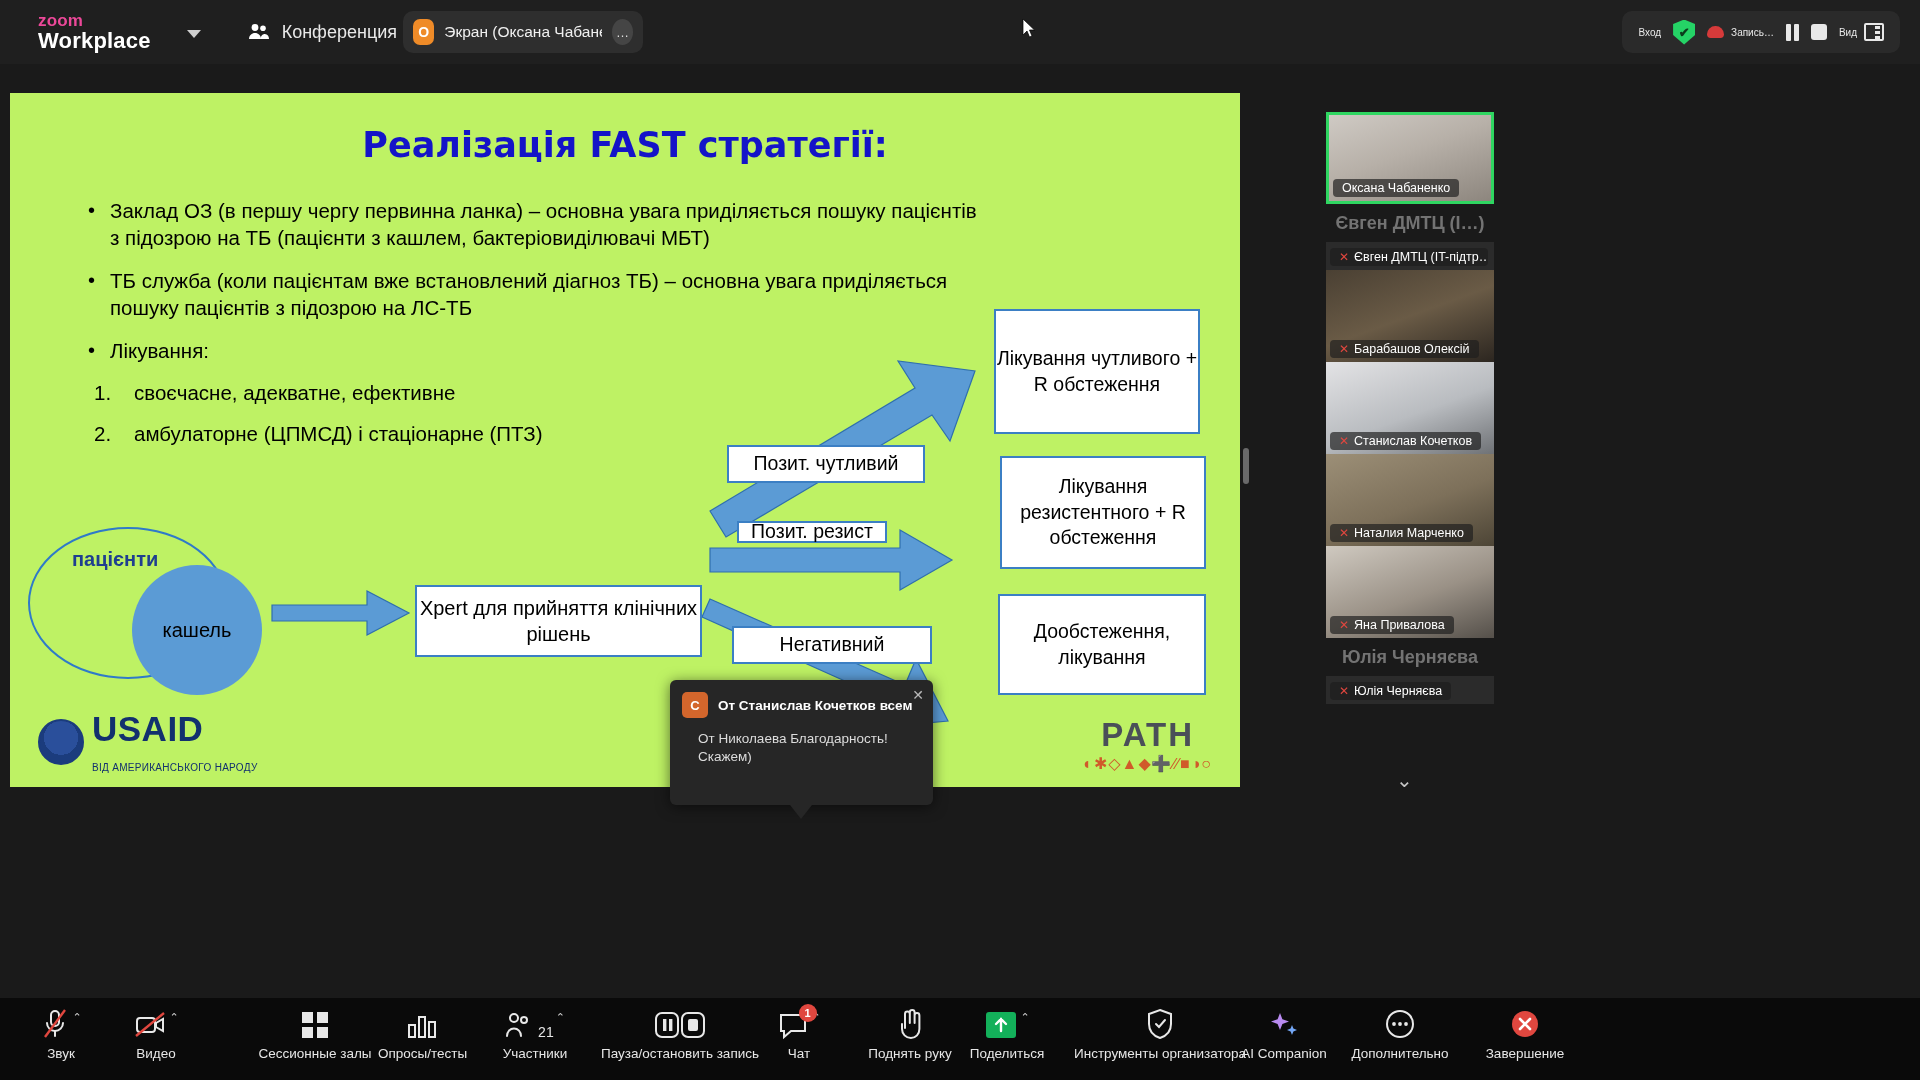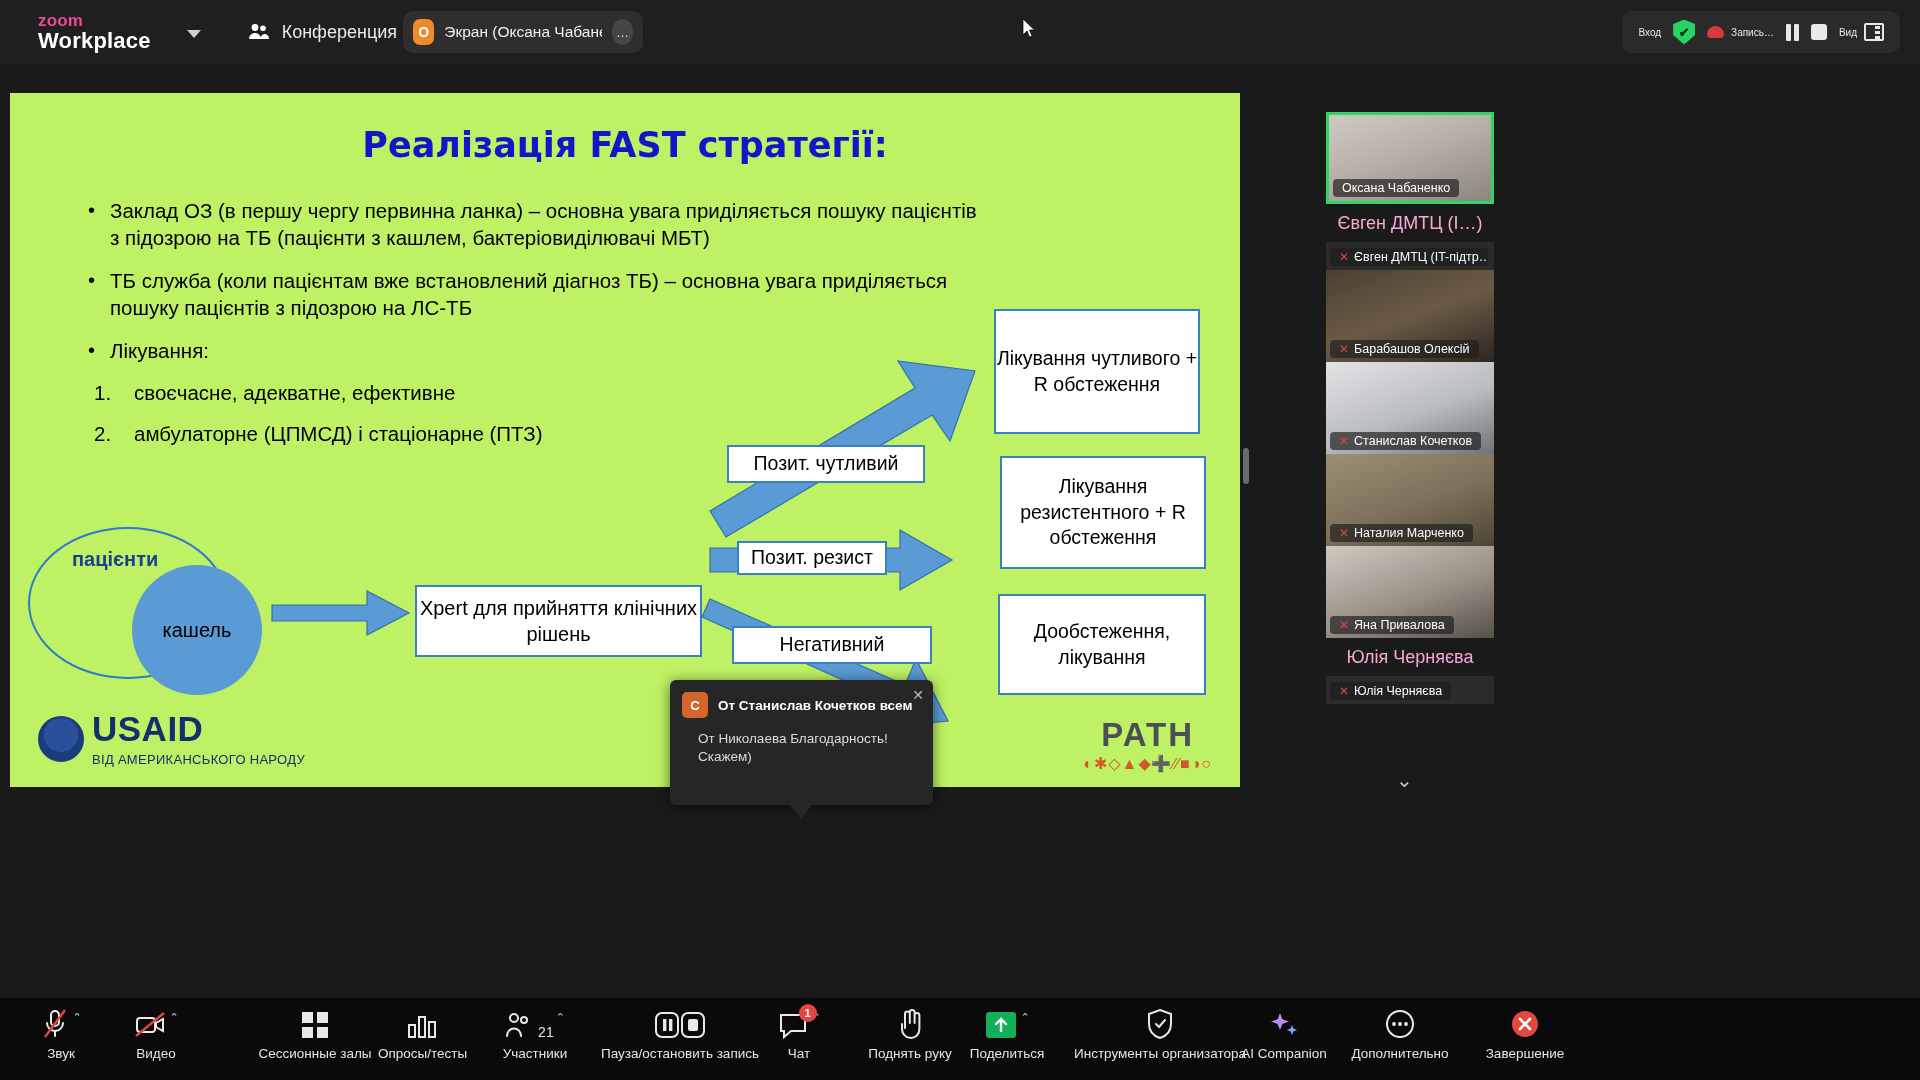--- a/index.html
+++ b/index.html
@@ -96,36 +96,36 @@
   }
 
   .dbox {
     position:absolute; border:2px solid #3b7fc4; background:#fff;
     display:flex; align-items:center; justify-content:center;
     text-align:center; font-size:19.5px; color:#000; line-height:1.32;
     font-family:"Liberation Sans", sans-serif;
   }
   #box-xpert   { left:405px; top:492px; width:287px; height:72px; font-size:20px;}
   #box-pos-sens{ left:717px; top:352px; width:198px; height:38px; }
-  #box-pos-res { left:727px; top:448px; width:150px; height:34px; }
+  #box-pos-res { left:727px; top:428px; width:150px; height:22px; }
   #box-negative{ left:722px; top:533px; width:200px; height:38px; }
   #box-treat-sens { left:984px; top:216px; width:206px; height:125px; }
   #box-treat-res  { left:990px; top:363px; width:206px; height:113px; }
   #box-followup   { left:988px; top:501px; width:208px; height:101px; }
 
   svg.arrows { position:absolute; left:0; top:0; width:1230px; height:694px; pointer-events:none;}
 
   #usaid { position:absolute; left:28px; top:618px; display:flex; align-items:center; gap:8px;}
   #usaid .seal {
     width:46px;height:46px;border-radius:50%;
     background:radial-gradient(circle at 50% 40%, #2a4f9b 0 52%, #1b3c7d 52% 100%);
     border:2px solid #1b3c7d;
   }
   #usaid .wordmark { font-size:35px;font-weight:700;color:#12306e;letter-spacing:.5px;line-height:1;}
-  #usaid .sub { font-size:13px;color:#12306e;letter-spacing:.3px;margin-top:6px;}
+  #usaid .sub { font-size:10px;color:#12306e;letter-spacing:.3px;margin-top:16px;}
   #path-logo { position:absolute; right:28px; top:625px; text-align:center;}
   #path-logo .pw { font-size:33px;font-weight:700;color:#4a4f58;letter-spacing:2px;line-height:1;}
   #path-logo .pg { font-size:16px;color:#d05a2a;letter-spacing:1px;margin-top:3px;}
 
   #slide-scrollbar {
     position:absolute; left:1243px; top:448px; width:6px; height:36px;
     background:#6a6a6a; border-radius:3px;
   }
 
   
@@ -154,21 +154,21 @@
   .tile .vid { width:100%; height:100%; display:block; }
   .name-tag {
     position:absolute; left:4px; bottom:4px;
     background:rgba(30,30,30,.68); border-radius:4px;
     padding:2px 9px; font-size:12.5px; color:#fff;
     display:flex; align-items:center; gap:5px; max-width:158px;
     white-space:nowrap; overflow:hidden;
   }
   .mute-ico { color:#e0473f; font-size:12px; flex:none; }
   .bigname {
-    width:168px; text-align:center; font-size:18px; font-weight:400; color:#f9a8d4;
+    width:168px; text-align:center; font-size:18px; font-weight:700; color:#737373;
     white-space:nowrap; overflow:hidden;
   }
   #rpanel-chevron { position:absolute; left:1396px; top:768px; color:#c6c6c6; font-size:20px;}
 
   
   #bottombar {
     position:absolute; left:0; bottom:0; width:1920px; height:82px;
     background:#0a0a0a; display:flex; align-items:center;
   }
   .tool {

